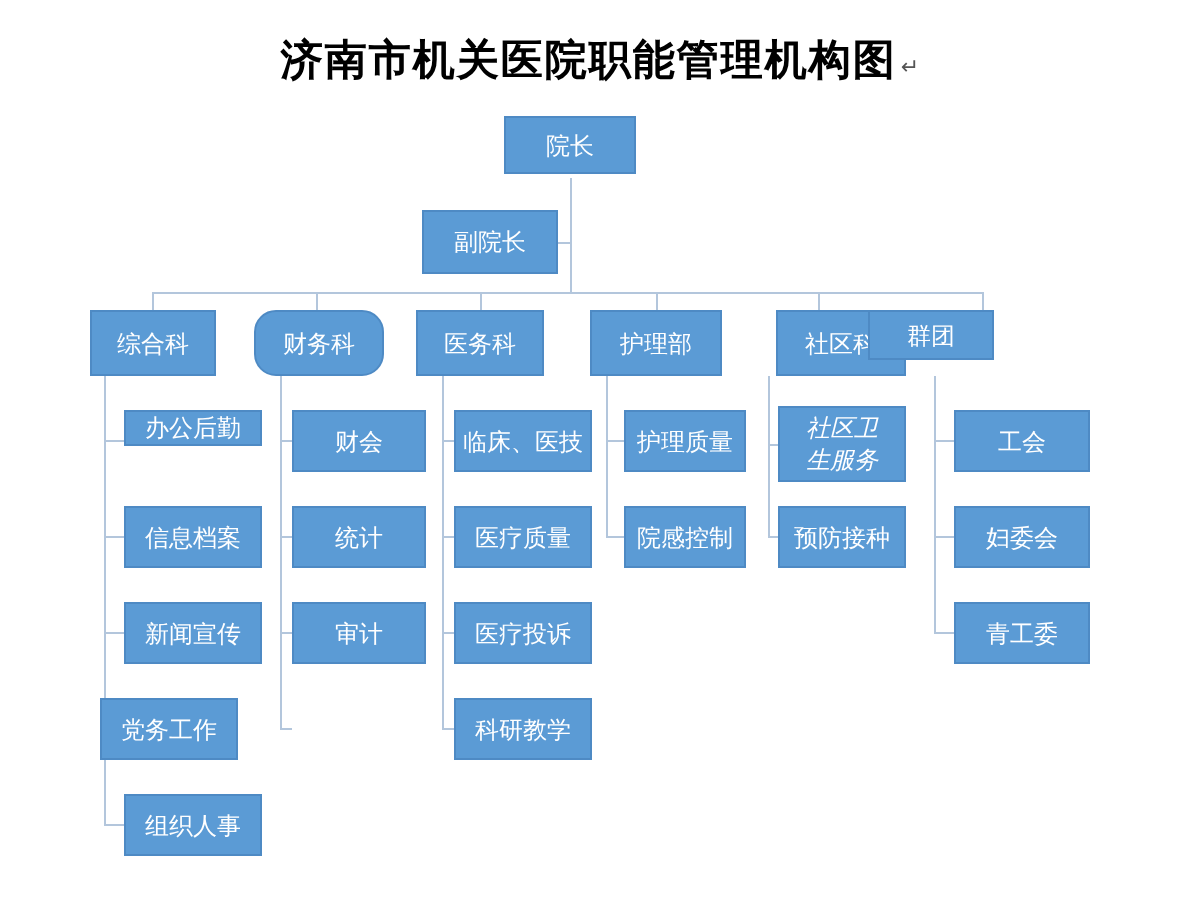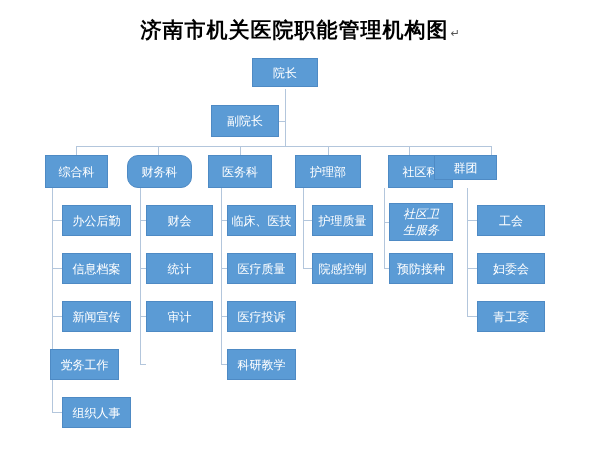--- a/index.html
+++ b/index.html
@@ -116,21 +116,21 @@
   <div class="box" style="left:295px;top:155px;width:66px;height:33px;">
     <span class="lbl">护理部</span>
   </div>
   <div class="box" style="left:377px;top:155px;width:65px;height:33px;margin-left:11px;">
     <span class="lbl">社区科</span>
   </div>
   <div class="box" style="left:434px;top:155px;width:63px;height:25px;">
     <span class="lbl">群团</span>
   </div>
 
-  <div class="box" style="left:62px;top:205px;width:69px;height:31px;">
+  <div class="box" style="left:62px;top:205px;width:69px;height:18px;">
     <span class="lbl">办公后勤</span>
   </div>
   <div class="box" style="left:62px;top:253px;width:69px;height:31px;">
     <span class="lbl">信息档案</span>
   </div>
   <div class="box" style="left:62px;top:301px;width:69px;height:31px;">
     <span class="lbl">新闻宣传</span>
   </div>
   <div class="box" style="left:50px;top:349px;width:69px;height:31px;">
     <span class="lbl">党务工作</span>

